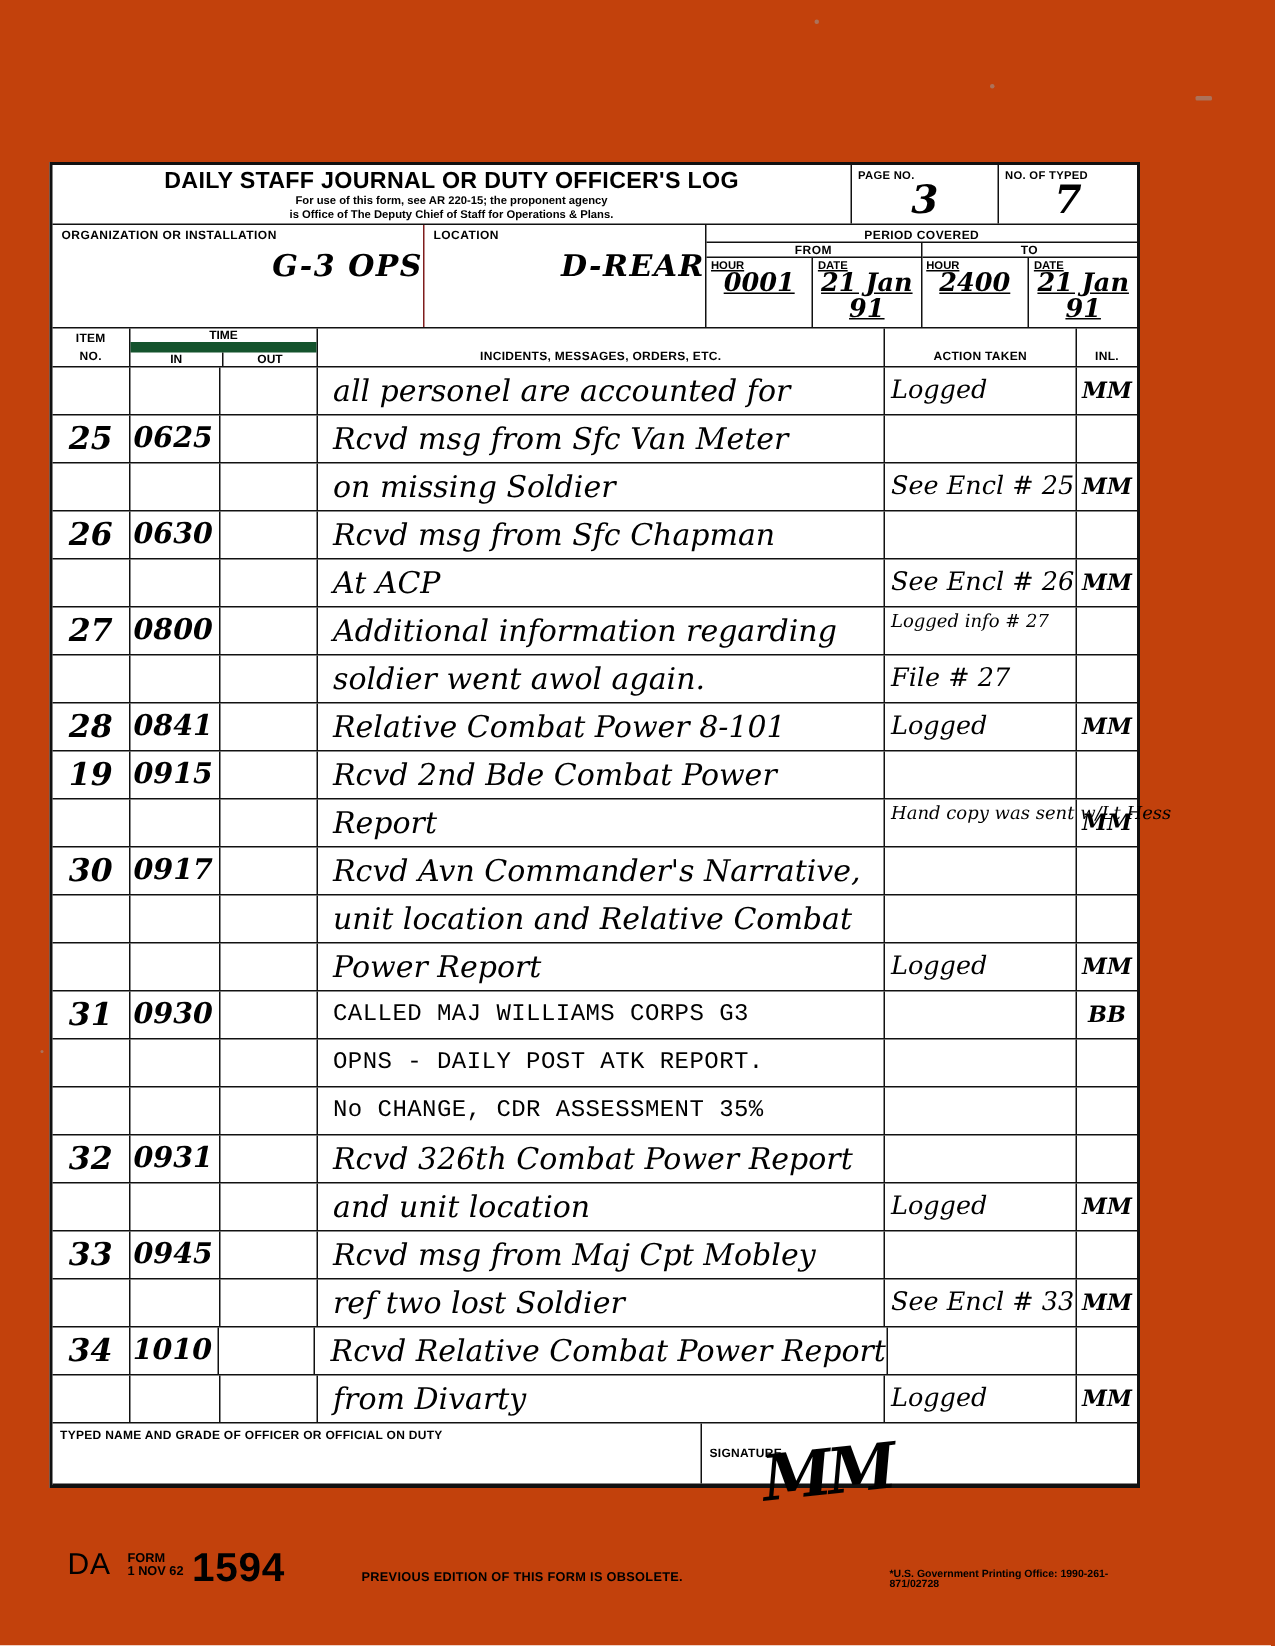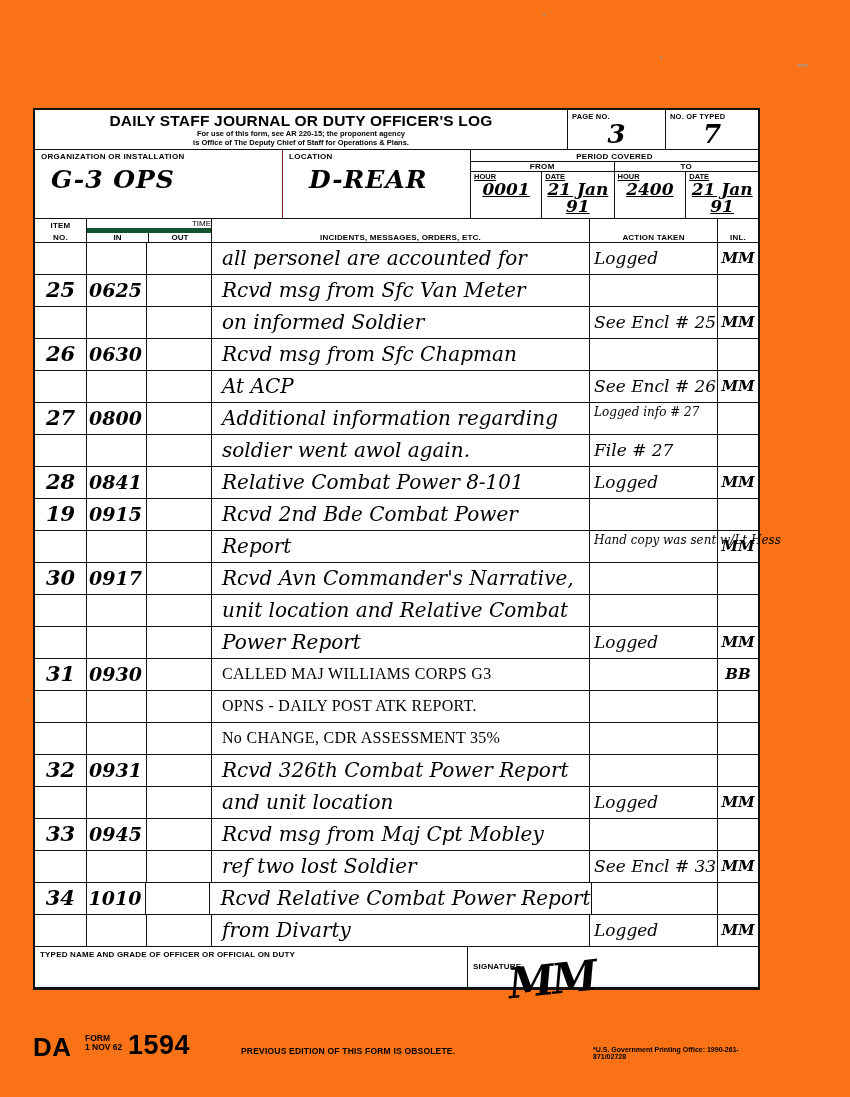--- a/index.html
+++ b/index.html
@@ -11,21 +11,21 @@
     width: 850px;
     height: 1097px;
     position: relative;
     font-family: "Liberation Sans", sans-serif;
     color: #000;
     overflow: hidden;
   }
   .page {
     position: absolute;
     inset: 0;
-    background: #f97316;
+    background: #c2410c;
   }
   
   .speck {
     position: absolute;
     background: #9a9a9a;
     border-radius: 50%;
     opacity: .55;
   }
   .form {
     position: absolute;
@@ -95,24 +95,25 @@
   .hdr-label {
     font-size: 8px;
     font-weight: bold;
     letter-spacing: .3px;
     padding: 2px 0 0 6px;
   }
   .hdr-label.center { text-align: center; padding-left: 0; }
   .org .hand, .loc .hand {
     font-family: "DejaVu Serif", serif;
     font-style: italic;
-    font-size: 25px;
+    font-size: 20px;
     font-weight: bold;
     padding: 4px 0 6px 16px;
     letter-spacing: 1px;
+    text-align: right;
   }
   .loc .hand { padding-left: 26px; }
   .period-sub { display: flex; border-top: 1px solid #111; }
   .period-half { flex: 1 1 50%; box-sizing: border-box; border-right: 1px solid #111; }
   .period-half:last-child { border-right: none; }
   .ph-title {
     font-size: 8px; font-weight: bold; text-align: center;
     border-bottom: 1px solid #111; letter-spacing: .3px;
   }
   .ph-cells { display: flex; }
@@ -126,21 +127,21 @@
   }
 
   
   .colhdr { display: flex; border-bottom: 1px solid #111; }
   .c-item { width: 52px; box-sizing: border-box; border-right: 1px solid #111; text-align: center; }
   .c-time { width: 125px; box-sizing: border-box; border-right: 1px solid #111; }
   .c-inc  { flex: 1 1 auto; box-sizing: border-box; border-right: 1px solid #111; text-align: center; }
   .c-act  { width: 128px; box-sizing: border-box; border-right: 1px solid #111; text-align: center; }
   .c-inl  { width: 40px; box-sizing: border-box; text-align: center; }
   .chdr-txt { font-size: 8px; font-weight: bold; letter-spacing: .2px; }
-  .time-top { font-size: 8px; font-weight: normal; text-align: right; border-bottom: 5px solid #14532d; }
+  .time-top { font-size: 8px; font-weight: bold; text-align: center; border-bottom: 7px solid #14532d; }
   .time-bot { display: flex; }
   .time-bot div {
     flex: 1 1 50%; text-align: center; font-size: 8px; font-weight: bold;
     box-sizing: border-box;
   }
   .time-bot div:first-child { border-right: 1px solid #111; }
   .c-item .chdr-txt { line-height: 1.15; padding-top: 2px; }
   .c-inc .chdr-txt { padding-top: 14px; }
   .c-act .chdr-txt { padding-top: 14px; }
   .c-inl .chdr-txt { padding-top: 14px; }
@@ -159,39 +160,39 @@
     font-style: italic;
     font-size: 19px;
     line-height: 30px;
     white-space: nowrap;
     overflow: visible;
     display: block;
   }
   .hw.num { font-size: 21px; font-weight: bold; text-align: center; }
   .hw.time { font-size: 19px; font-weight: bold; padding-left: 2px; }
   .hw.inc { padding-left: 10px; font-size: 20px; }
-  .hw.inc.print { font-family: Liberation Serif, serif; font-style: normal; font-size: 16px; letter-spacing: .3px; }
+  .hw.inc.print { font-family: Liberation Mono, monospace; font-style: normal; font-size: 16px; letter-spacing: .3px; }
   .hw.act { padding-left: 4px; font-size: 17px; }
   .hw.act.small { font-size: 12px; line-height: 14px; padding-top: 2px; }
   .hw.inl { font-size: 15px; text-align: center; font-weight: bold; }
 
   
   .footer-row { display: flex; height: 40px; border-bottom: 1px solid #111; }
   .f-name { flex: 1 1 auto; box-sizing: border-box; border-right: 1px solid #111; }
   .f-sig  { width: 290px; box-sizing: border-box; }
   .f-lbl { font-size: 8px; font-weight: bold; letter-spacing: .2px; padding: 3px 0 0 5px; }
 
   .belowform {
     position: absolute;
     left: 33px;
     top: 1028px;
     width: 727px;
     height: 48px;
   }
-  .da { position: absolute; left: 0; top: 4px; font-size: 26px; font-weight: bold; letter-spacing: .5px; }
+  .da { position: absolute; left: 12px; top: 4px; font-size: 20px; font-weight: normal; letter-spacing: .5px; }
   .daform { position: absolute; left: 52px; top: 6px; font-size: 8.5px; font-weight: bold; line-height: 1.05; }
   .danum { position: absolute; left: 95px; top: 2px; font-size: 27px; font-weight: bold; letter-spacing: .5px; }
   .prev { position: absolute; left: 208px; top: 18px; font-size: 8.5px; font-weight: bold; letter-spacing: .2px; }
   .gpo { position: absolute; left: 560px; top: 18px; font-size: 7px; font-weight: bold; letter-spacing: 0; }
 
   
   .sig-scrawl {
     position: absolute;
     font-family: "DejaVu Serif", serif;
     font-style: italic;
@@ -339,21 +340,21 @@
           <div class="cell e-item">
             <span class="hw num"></span>
           </div>
           <div class="cell e-in">
             <span class="hw time"></span>
           </div>
           <div class="cell e-out">
             <span class="hw time"></span>
           </div>
           <div class="cell e-inc">
-            <span class="hw inc">on informed Soldier</span>
+            <span class="hw inc">on missing Soldier</span>
           </div>
           <div class="cell e-act">
             <span class="hw act">See Encl # 25</span>
           </div>
           <div class="cell e-inl">
             <span class="hw inl">MM</span>
           </div>
         </div>
         <div class="entry">
           <div class="cell e-item">

